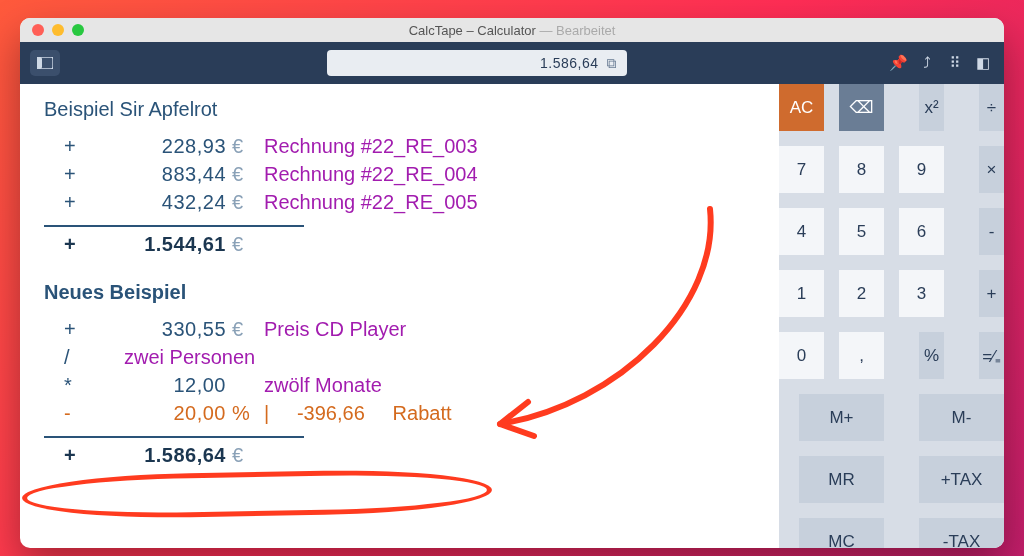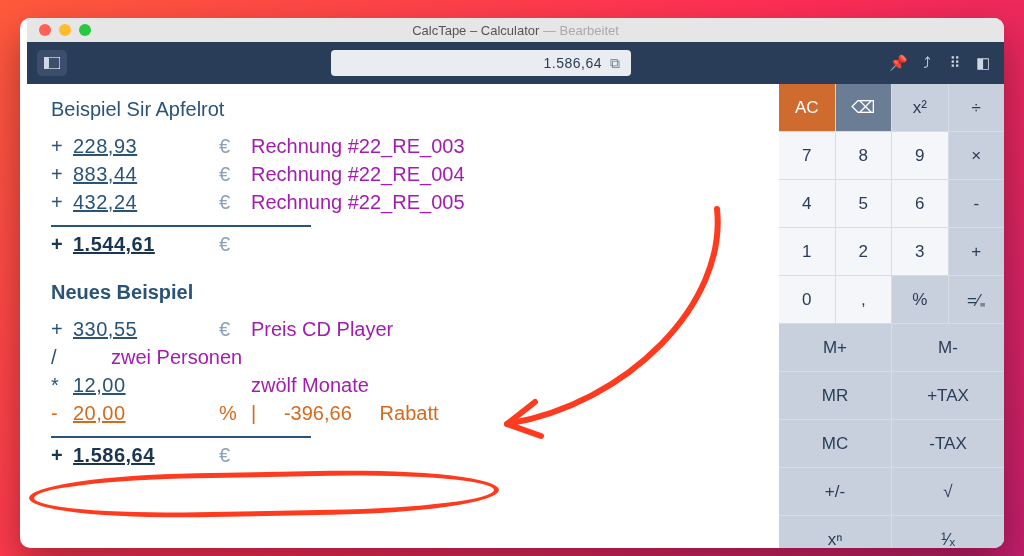--- a/index.html
+++ b/index.html
@@ -10,21 +10,21 @@
     padding: 18px 20px 0 20px;
     overflow: hidden;
   }
   .window {
     width: 984px; height: 530px;
     background: #fff;
     border-radius: 10px;
     box-shadow: 0 18px 40px rgba(0,0,0,.35);
     overflow: hidden;
     position: relative;
-    display: flex; flex-direction: column; padding-left: 7px;
+    display: flex; flex-direction: column;
   }
   
   .titlebar {
     height: 24px;
     background: #e6e6e6;
     display: flex; align-items: center;
     padding-left: 12px;
     position: relative;
   }
   .traffic { display:flex; gap:8px; }
@@ -67,22 +67,22 @@
   .tape {
     flex:1; padding: 14px 24px 8px 24px;
     font-family: "Helvetica Neue", Arial, sans-serif;
     color: #2a5378;
     overflow: hidden;
     position: relative;
   }
   .section-title { font-size:20px; color:#2a5378; margin-bottom:14px; }
   .rows { font-size:20px; }
   .row { display:flex; align-items:baseline; height:28px; }
-  .op { width:22px; }
-  .val { width:140px; text-align:left; font-variant-numeric: tabular-nums; letter-spacing:.5px;text-decoration:underline; }
+  .op { width:22px;margin-left:20px; }
+  .val { width:140px; text-align:right; font-variant-numeric: tabular-nums; letter-spacing:.5px; }
   .cur { width:26px; padding-left:6px; color:#8aa1b7; }
   .note { padding-left:12px; color:#a21caf; }
   .note .amt { display:inline-block; width:90px; text-align:right; }
   .rule { border:0; border-top:2px solid #2a5378; margin:6px 0 6px 0; width:260px; }
   .bold .val, .bold .op { font-weight:700; color:#1b3650; }
   .orange { color:#d46a1e !important; }
   .orange .val, .orange .op, .orange .cur, .orange .note { color:#d46a1e; }
 
   
   .annot { position:absolute; pointer-events:none; }
@@ -93,21 +93,21 @@
   }
   .arrow-svg { position:absolute; left:440px; top:120px; }
 
   
   .keypad {
     width:225px; flex:0 0 225px;
     background:#d7dde6;
     display:grid;
     grid-template-columns: repeat(4, 1fr);
     grid-auto-rows: 47px;
-    gap:1px;
+    gap:15px;
     align-content:start;
   }
   .key {
     background:#f4f6f9; color:#2a3d58;
     display:flex; align-items:center; justify-content:center;
     font-size:17px;
     user-select:none;
   }
   .key.op { background:#c7d0dc; width:auto; }
   .key.ac { background:#cf6b2e; color:#fff; }

